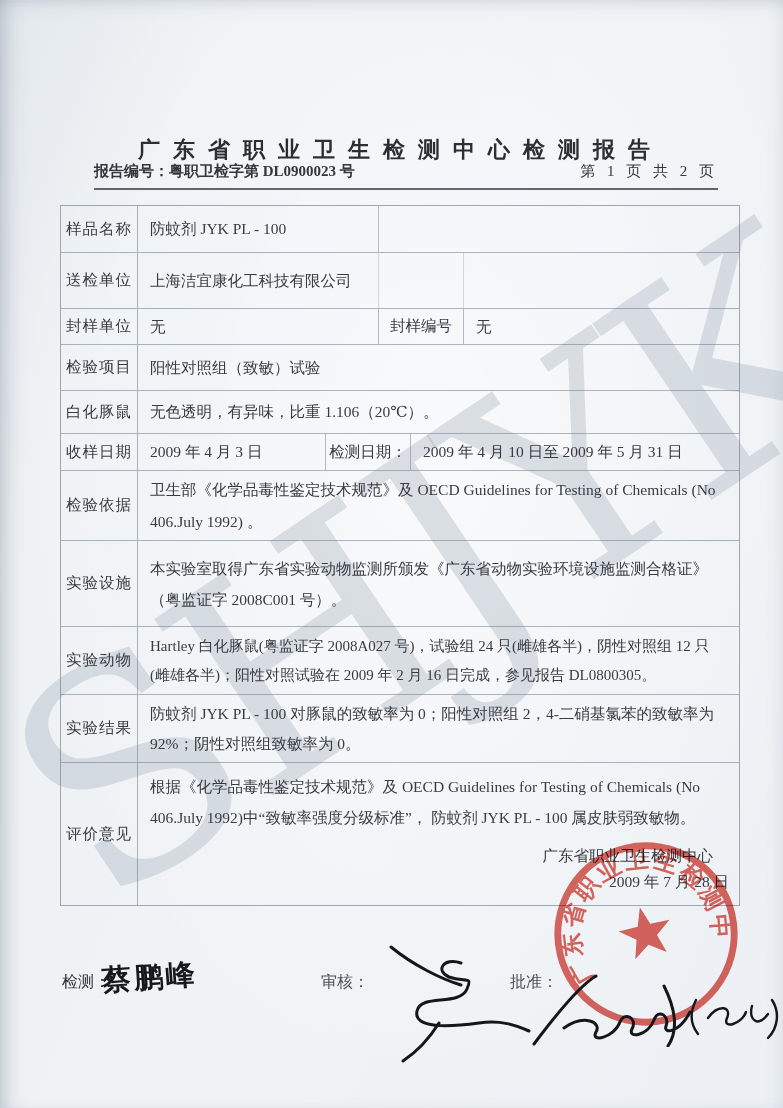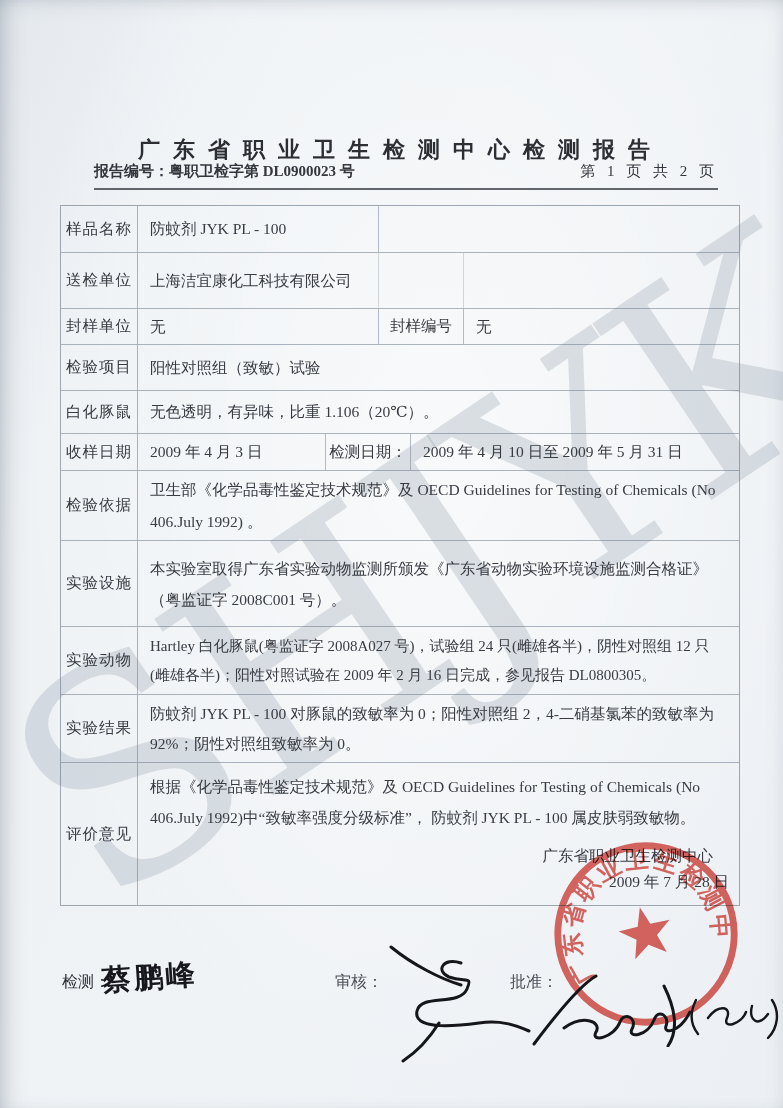--- a/index.html
+++ b/index.html
@@ -48,21 +48,21 @@
   .lc2{width:85px;flex:none;justify-content:center;text-align:center;padding:0;
        border-right:1px solid rgba(110,124,140,.5);}
   .faint{border-right-color:rgba(110,124,140,.28)!important;}
   .vcol{flex-direction:column;align-items:stretch;justify-content:flex-start;padding-top:8px;}
   .issuer-org{text-align:right;padding-right:16px;margin-top:10px;line-height:26px;}
   .issuer-date{text-align:right;line-height:26px;}
   
   .sig-band{position:absolute;top:972px;left:60px;width:690px;font-size:16px;color:#2f3138;}
   .sig-label{position:absolute;top:0;white-space:nowrap;}
   .lbl-test{left:2px;}
-  .lbl-review{left:275px;color:#4a4e57;}
+  .lbl-review{left:261px;color:#4a4e57;}
   .lbl-approve{left:450px;color:#4a4e57;}
   .tester-name{
     position:absolute;left:42px;top:-14px;font-size:29px;font-weight:bold;color:#17181d;
     transform:rotate(-4deg);letter-spacing:3px;font-family:"Liberation Serif",serif;
   }
   .sig-svg{position:absolute;}
   .sig-review{left:323px;top:-45px;}
   .sig-approve{left:470px;top:0px;}
   .sig-note{left:628px;top:16px;}
   

